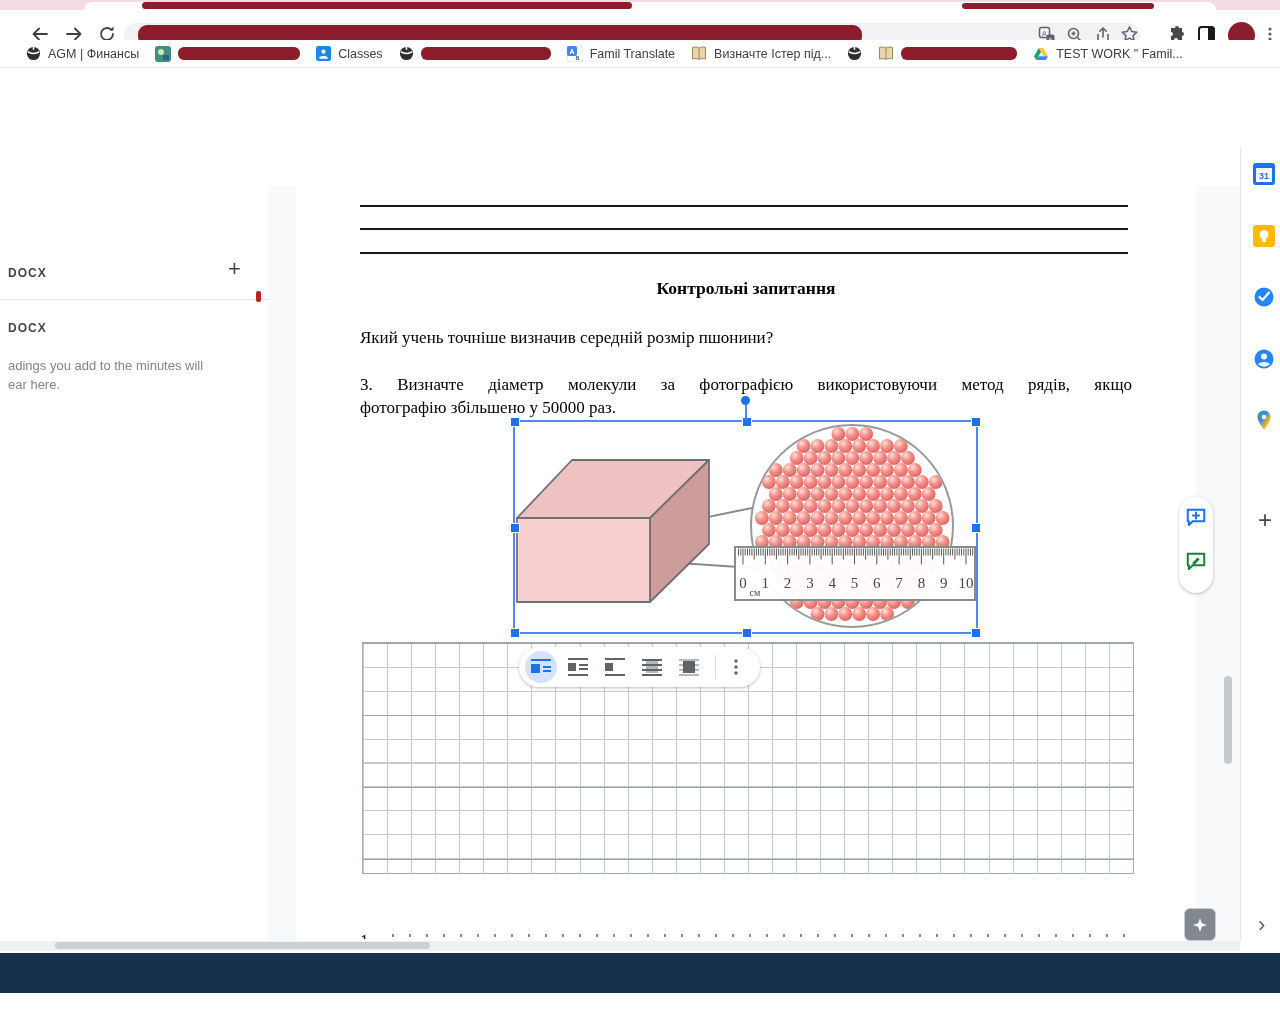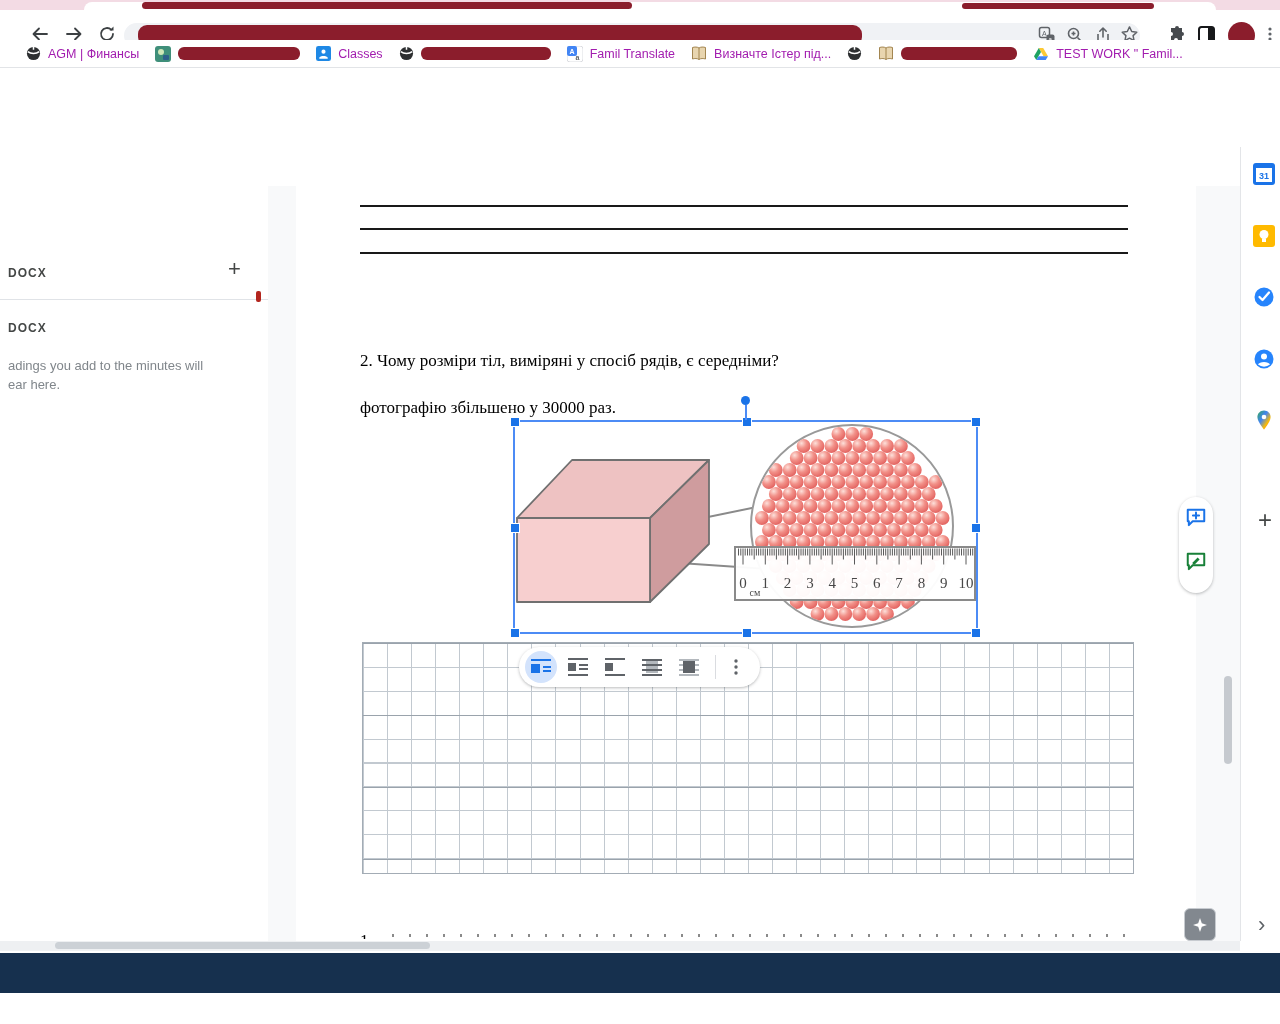--- a/index.html
+++ b/index.html
@@ -9,21 +9,21 @@
   .red{background:#8b1d2c}
   svg{display:block}
   
   #tabstrip{position:absolute;left:0;top:0;width:1280px;height:10px;background:#f3dbe4}
   #activetab{position:absolute;left:84px;top:2px;width:1132px;height:8px;background:#fff;border-radius:8px 8px 0 0}
   #navbar{position:absolute;left:0;top:10px;width:1280px;height:30px;background:#fff}
   #omnibox{position:absolute;left:124px;top:13px;width:1016px;height:25px;border-radius:13px;background:#f0f2f5}
   .navico{position:absolute;top:14px;color:#3c4043}
   #bookmarks{position:absolute;left:0;top:40px;width:1280px;height:27px;background:#fff;border-bottom:1px solid #e2e4e7;
              display:flex;align-items:center;padding-left:26px;gap:16px}
-  .bk{display:flex;align-items:center;gap:7px;font-size:12.5px;color:#a21caf;white-space:nowrap}
+  .bk{display:flex;align-items:center;gap:7px;font-size:12.5px;color:#404040;white-space:nowrap}
   .bkblob{height:13px;border-radius:6px}
   
   #docshdr{position:absolute;left:0;top:68px;width:1280px;height:79px;background:#fff}
   #titlerow{position:absolute;left:95px;top:84px;display:flex;align-items:center;gap:12px}
   #doctitle{font-size:18px;color:#202124}
   #badge{background:#1a73e8;color:#fff;font-size:11px;font-weight:bold;letter-spacing:.5px;
          padding:3px 8px;border-radius:4px}
   #menurow{position:absolute;left:97px;top:117px;display:flex;gap:13px;font-size:14px;color:#202124}
   #menurow span{cursor:default}
   #lastedit{position:absolute;left:458px;top:119px;font-size:13px;color:#5f6368;text-decoration:underline}
@@ -518,23 +518,25 @@
     <span class="lp-hint" style="top:191px">ear here.</span>
     <div class="abs" style="left:256px;top:105px;width:5px;height:11px;background:#b3261e;border-radius:2px"></div>
   </div>
 
   <div id="page"></div>
 
   <div class="blank-line" style="top:205px"></div>
   <div class="blank-line" style="top:228px"></div>
   <div class="blank-line" style="top:252px"></div>
 
-
-  <div class="doc-p" style="top:349px">2. Чому розміри тіл, виміряні у спосіб рядів, є середніми?</div>
-  <div class="doc-p" style="top:396px">фотографію збільшено у 30000 раз.</div>
+  <div class="doc-h" style="top:278px">Контрольні запитання</div>
+
+  <div class="doc-p" style="top:325.5px">Який учень точніше визначив середній розмір пшонини?</div>
+  <div class="doc-p just" style="top:372.5px">3. Визначте діаметр молекули за фотографією використовуючи метод рядів, якщо</div>
+  <div class="doc-p" style="top:396px">фотографію збільшено у 50000 раз.</div>
 
   <div id="figure">
     <svg width="461" height="210" viewBox="0 0 461 210">
       <defs>
         <radialGradient id="sphGrad" cx="0.35" cy="0.3" r="0.8">
           <stop offset="0" stop-color="#fde0da"></stop>
           <stop offset="0.45" stop-color="#f29189"></stop>
           <stop offset="1" stop-color="#e05a58"></stop>
         </radialGradient>
         <clipPath id="circleClip">

